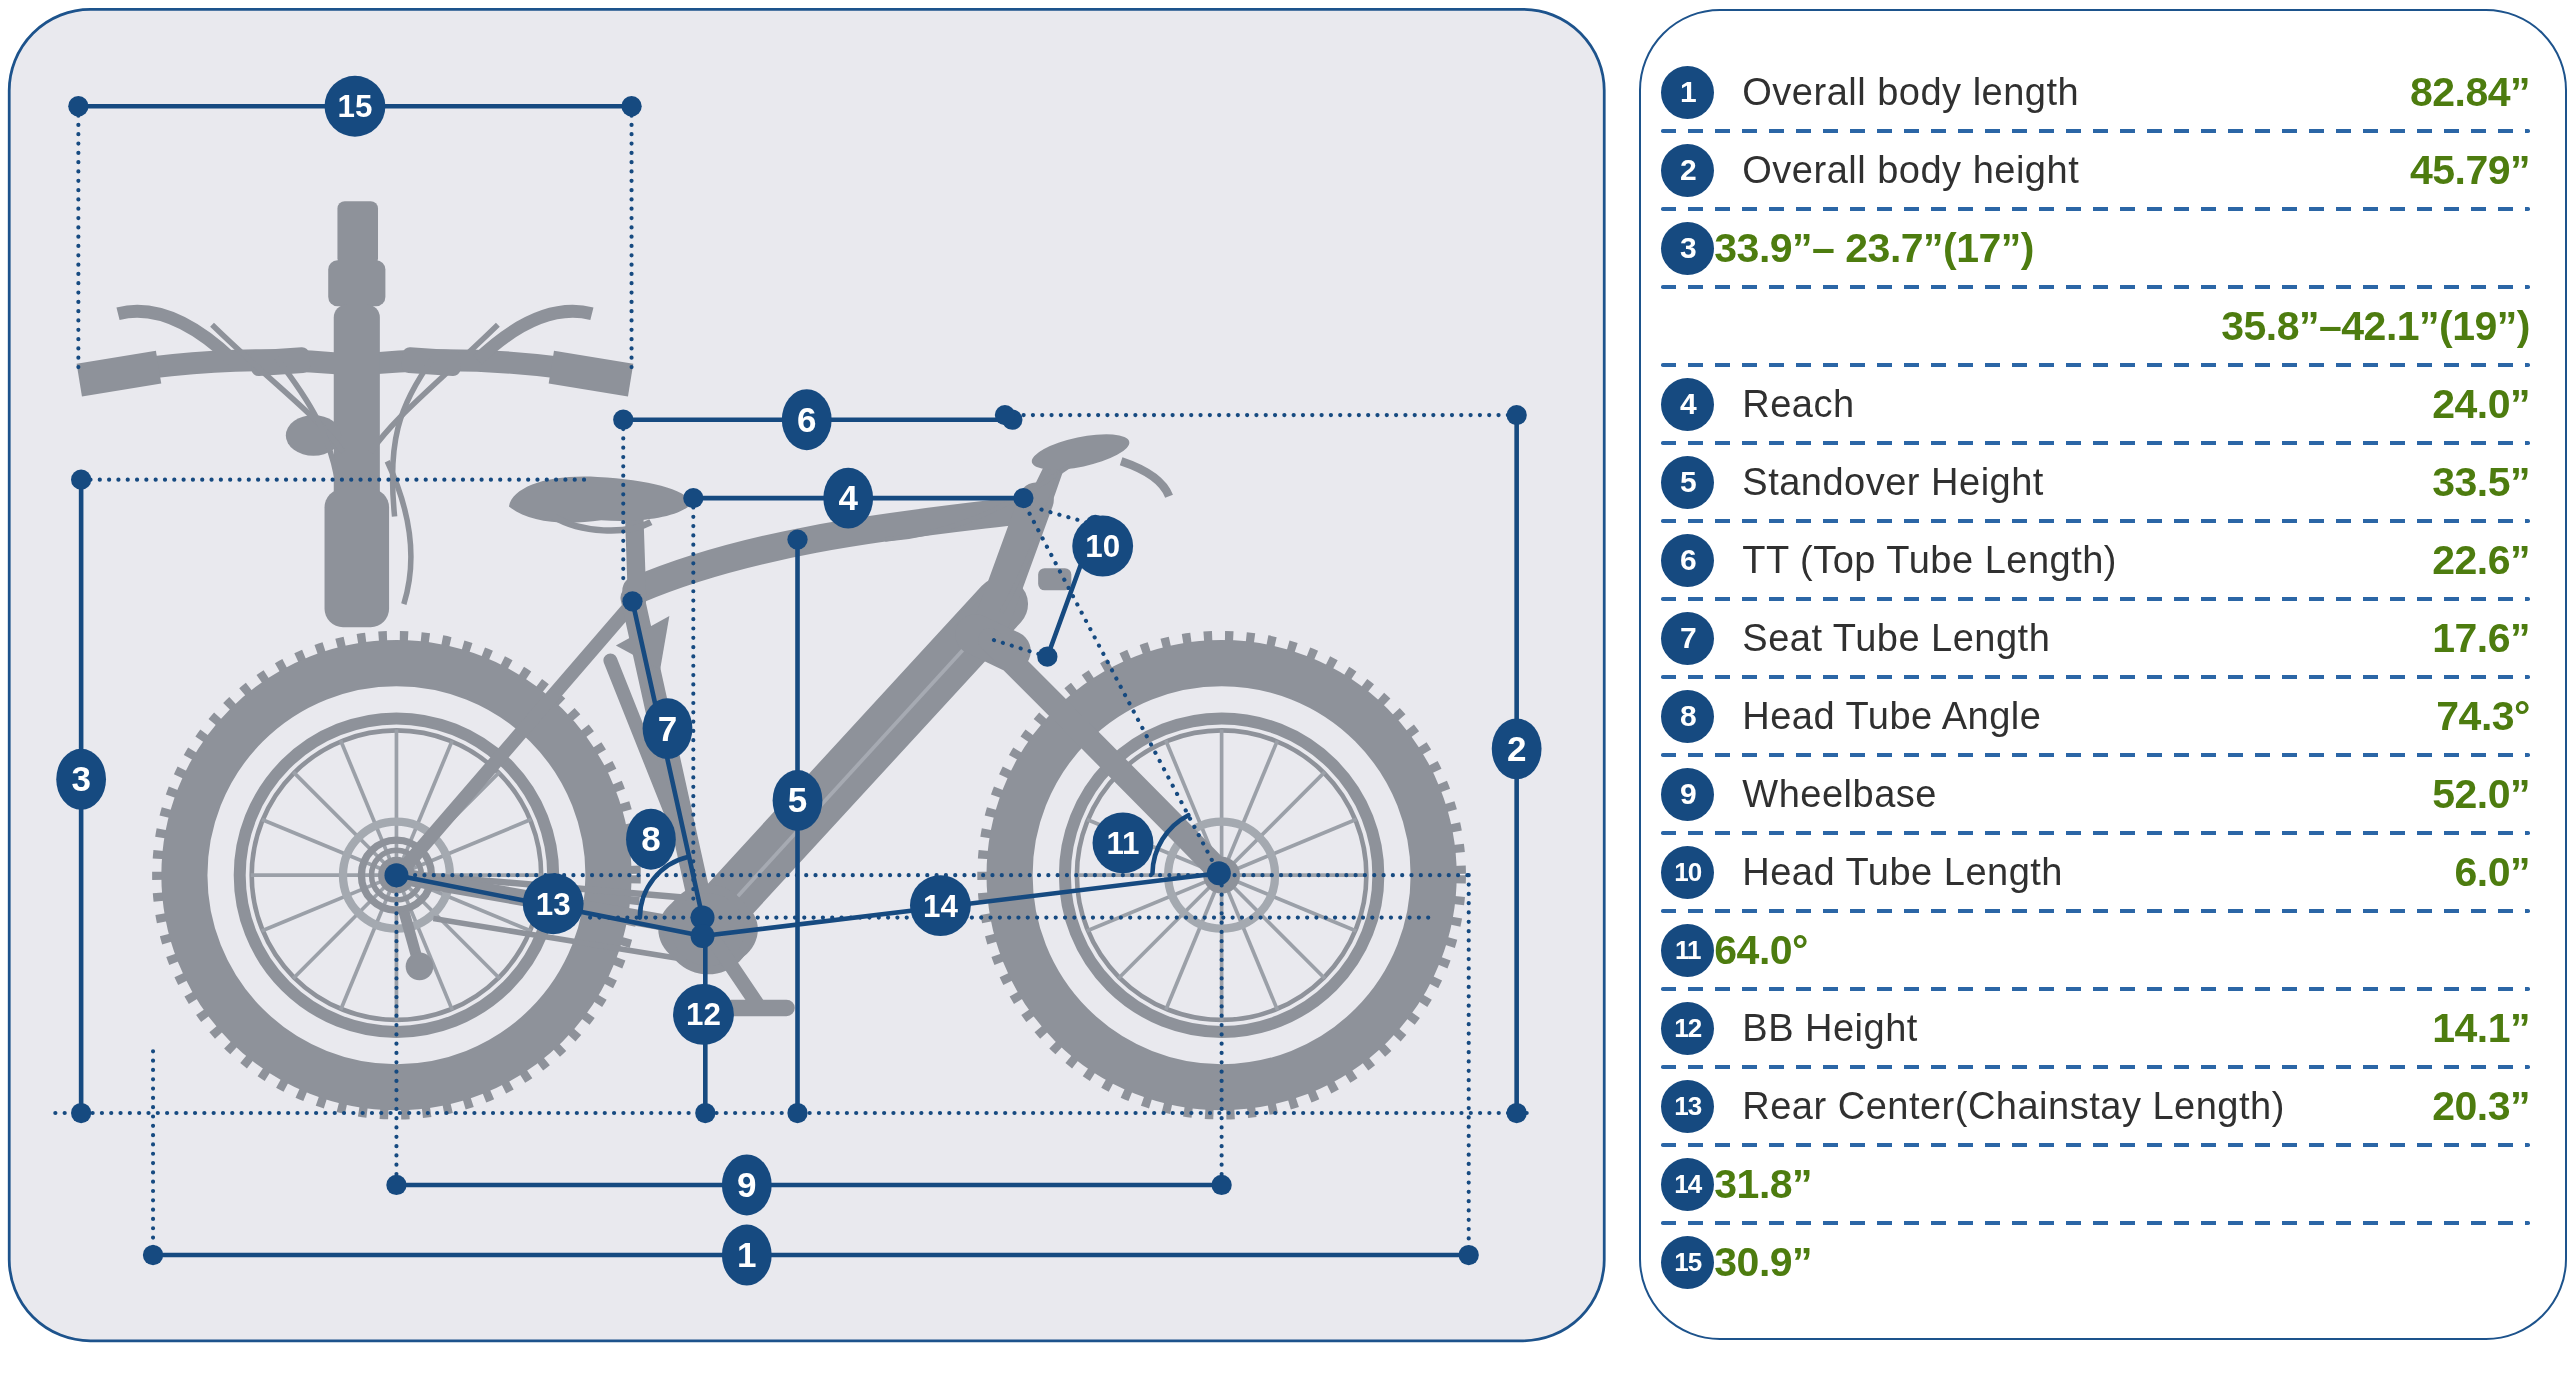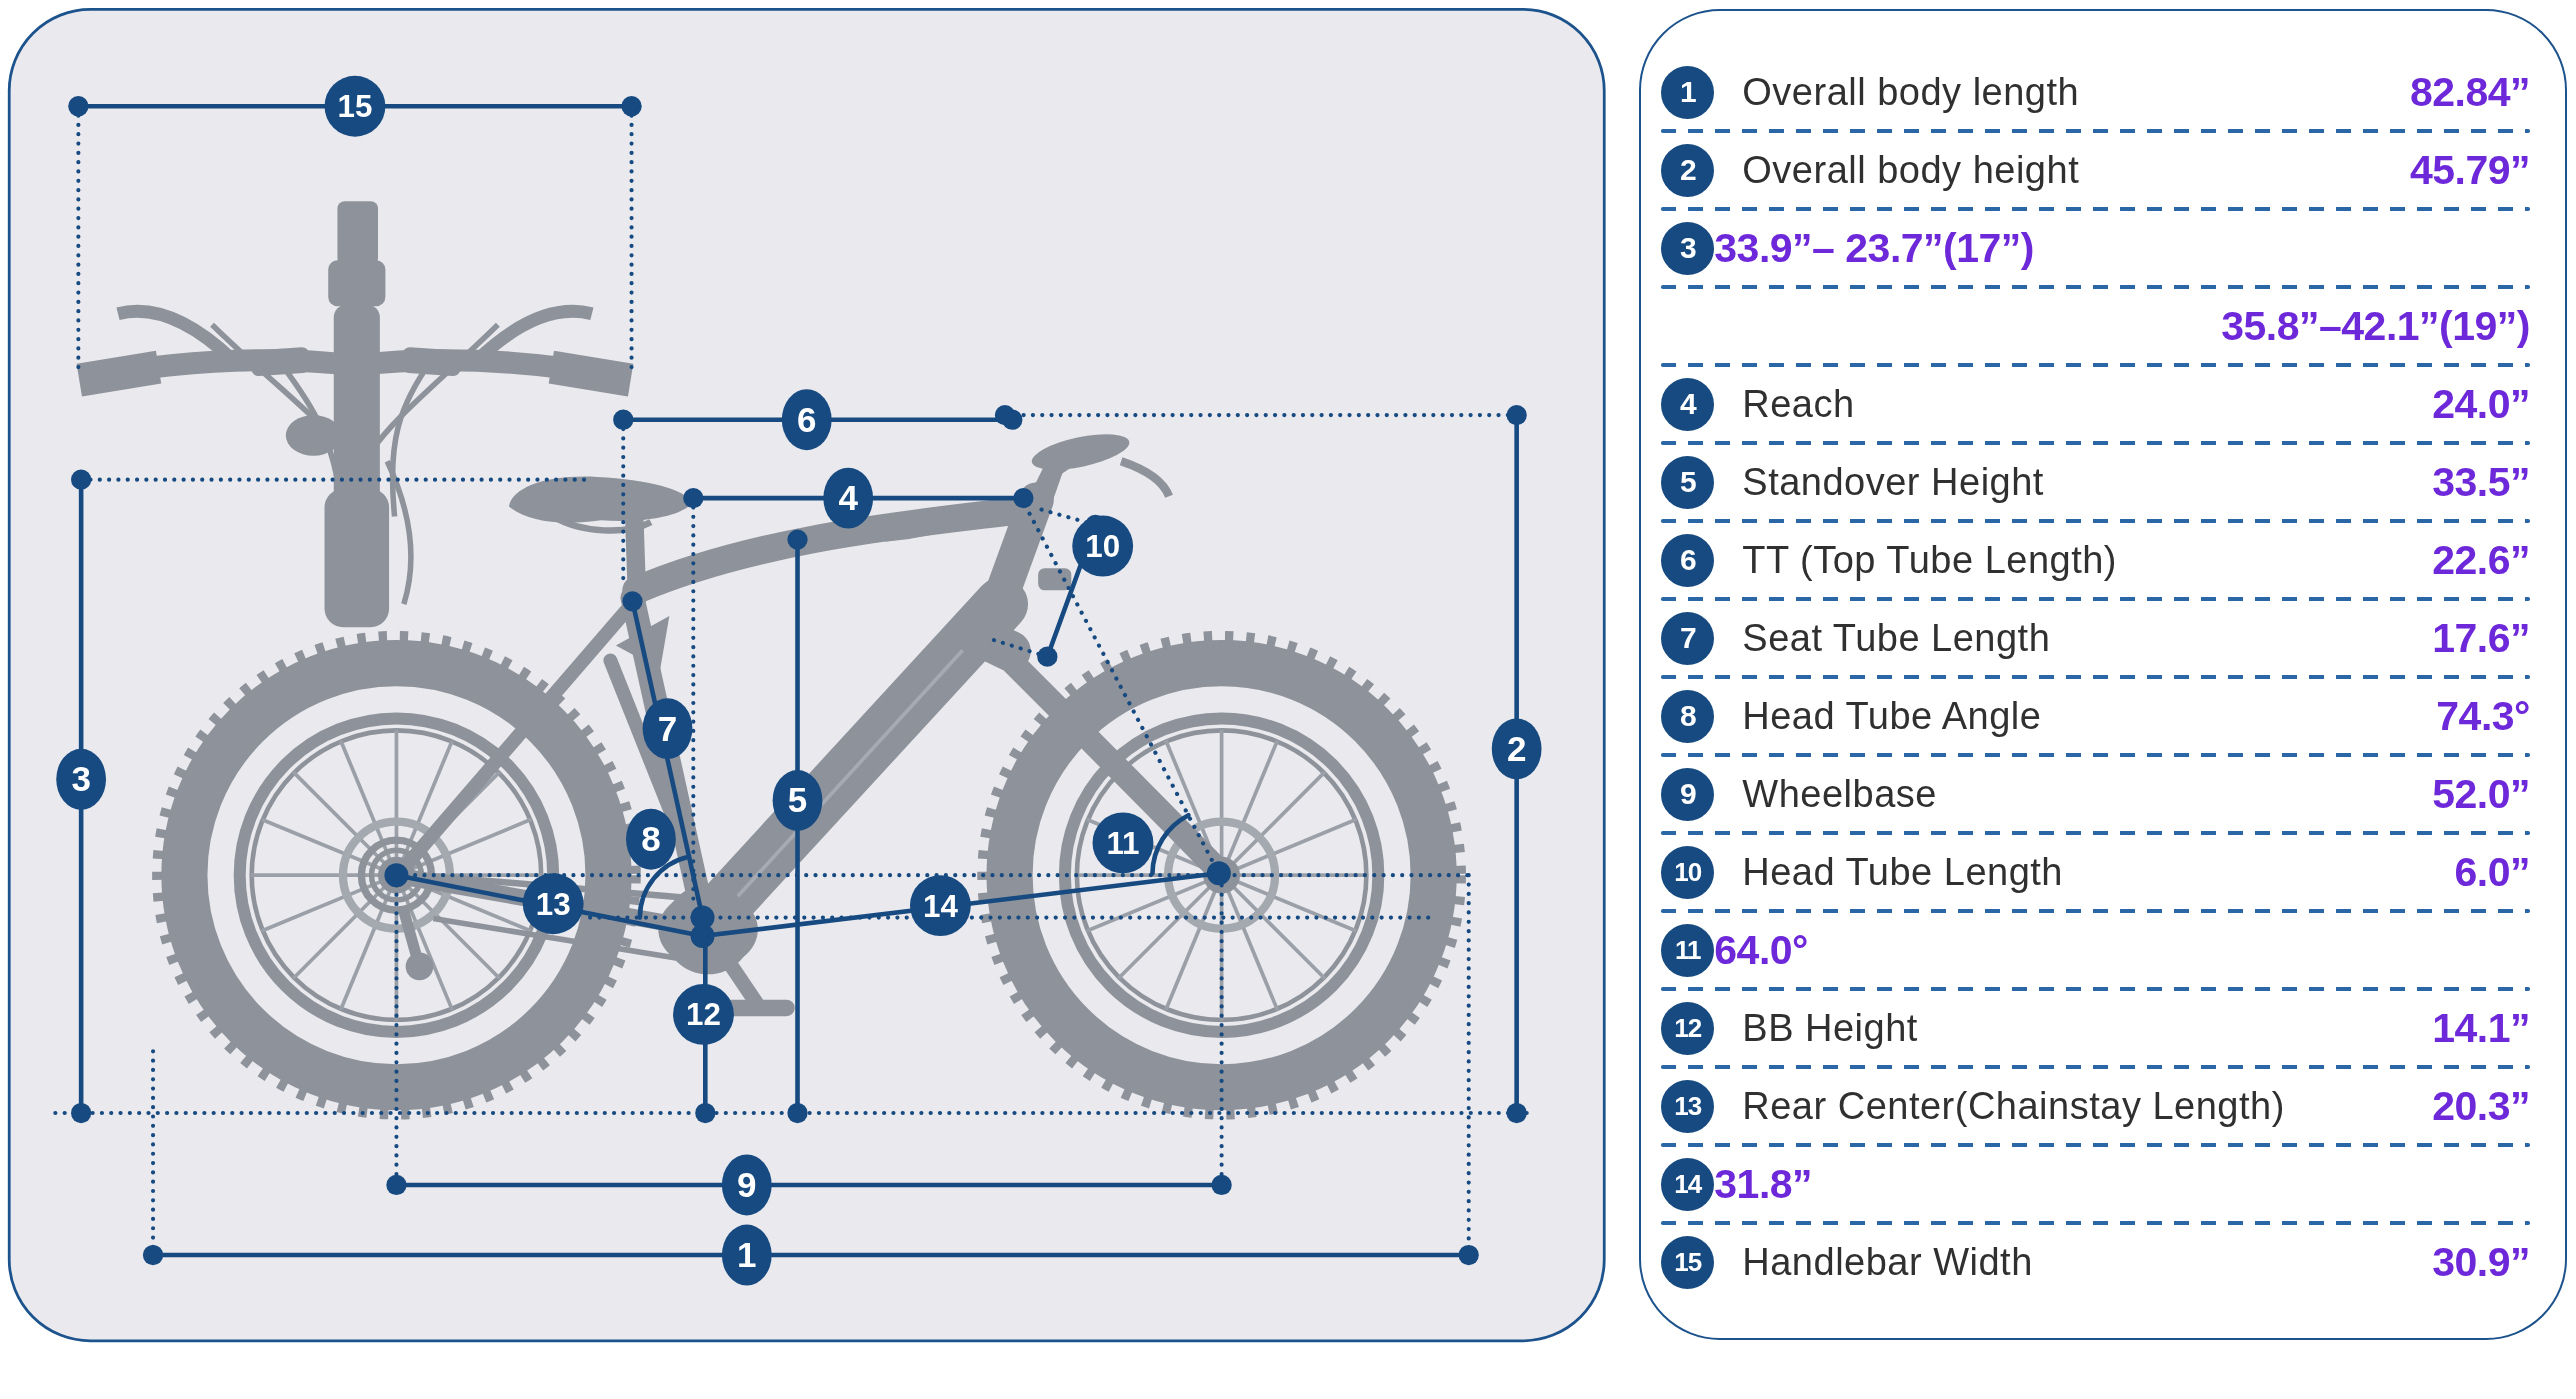--- a/index.html
+++ b/index.html
@@ -21,21 +21,21 @@
     border-radius:1.8px;
   }
   .row-badge{
     width:53px;height:53px;border-radius:50%;background:#164a80;color:#ffffff;
     font-weight:bold;display:flex;align-items:center;justify-content:center;
     font-size:30px;flex:0 0 auto;letter-spacing:-0.9px;
   }
   .row-badge.two{font-size:26px;}
   .row-badge.hidden{visibility:hidden;}
   .row-label{margin-left:28px;font-size:38px;color:#303030;letter-spacing:0.5px;flex:1 1 auto;white-space:nowrap;}
-  .row-value{font-size:41px;font-weight:700;color:#6d28d9;letter-spacing:-0.5px;white-space:nowrap;}
+  .row-value{font-size:41px;font-weight:700;color:#4d7c0f;letter-spacing:-0.5px;white-space:nowrap;}
 
   
   .g-fill{fill:#8e929a;}
   .g-str{stroke:#8e929a;fill:none;}
   .navy{stroke:#164a80;fill:none;}
   .badge-el{fill:#164a80;stroke:none;}
   .badge-tx{fill:#ffffff;font-family:"Liberation Sans",sans-serif;font-weight:bold;text-anchor:middle;}
 </style>
 </head>
 <body>
@@ -330,20 +330,19 @@
           <div class="row-badge two">13</div>
           <div class="row-label">Rear Center(Chainstay Length)</div>
           <div class="row-value">20.3”</div>
         </div>
         <div class="spec-row">
           <div class="row-badge two">14</div>
           <div class="row-value">31.8”</div>
         </div>
         <div class="spec-row">
           <div class="row-badge two">15</div>
-          <div class="row-label">Handlebar Width</div>
           <div class="row-value">30.9”</div>
         </div>
       </div>
   </div>
 
 </div>
 
 
 </body></html>

